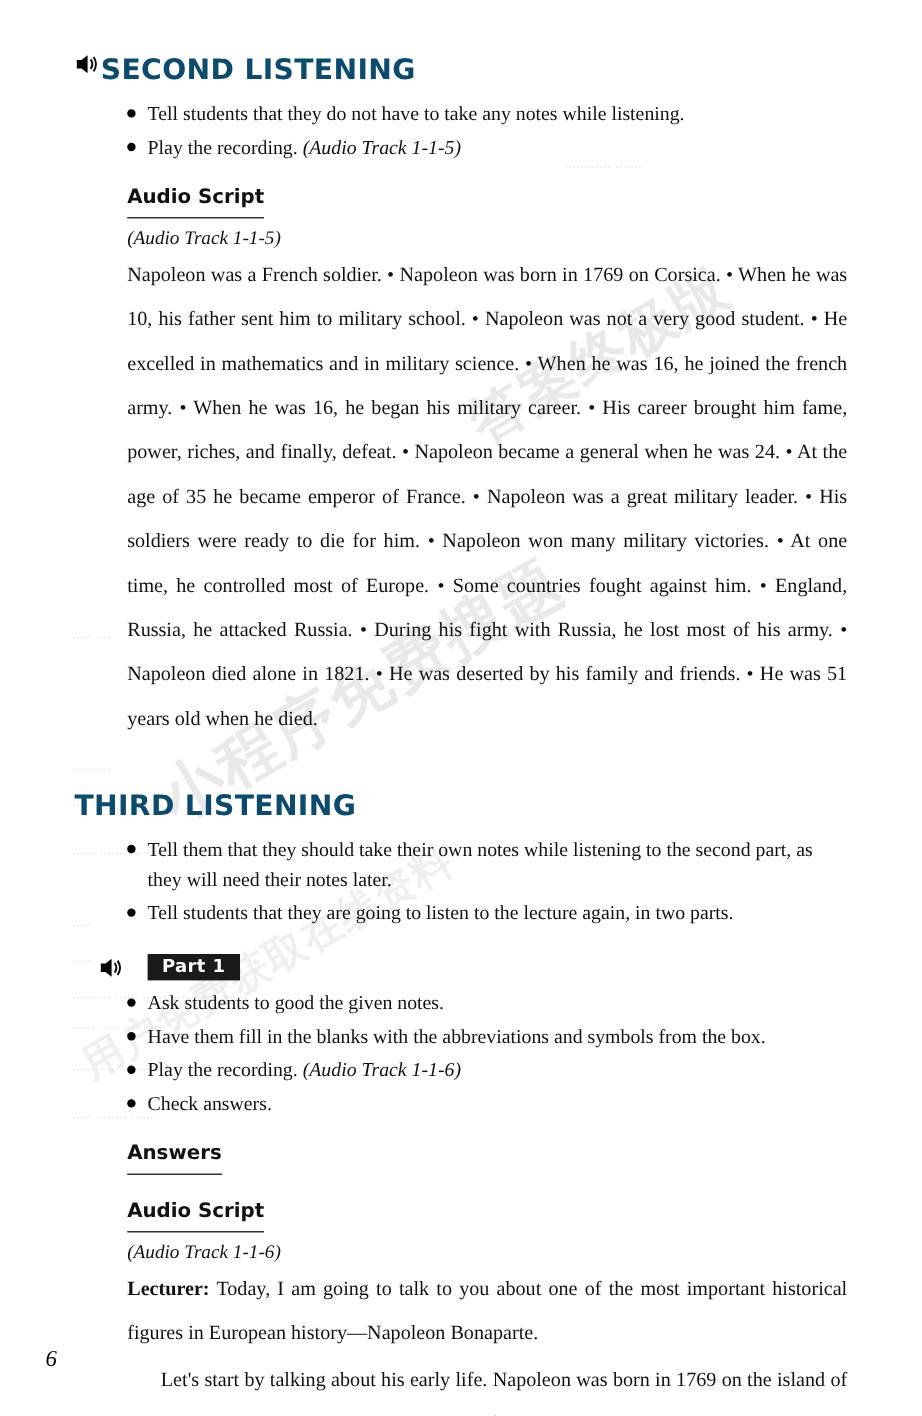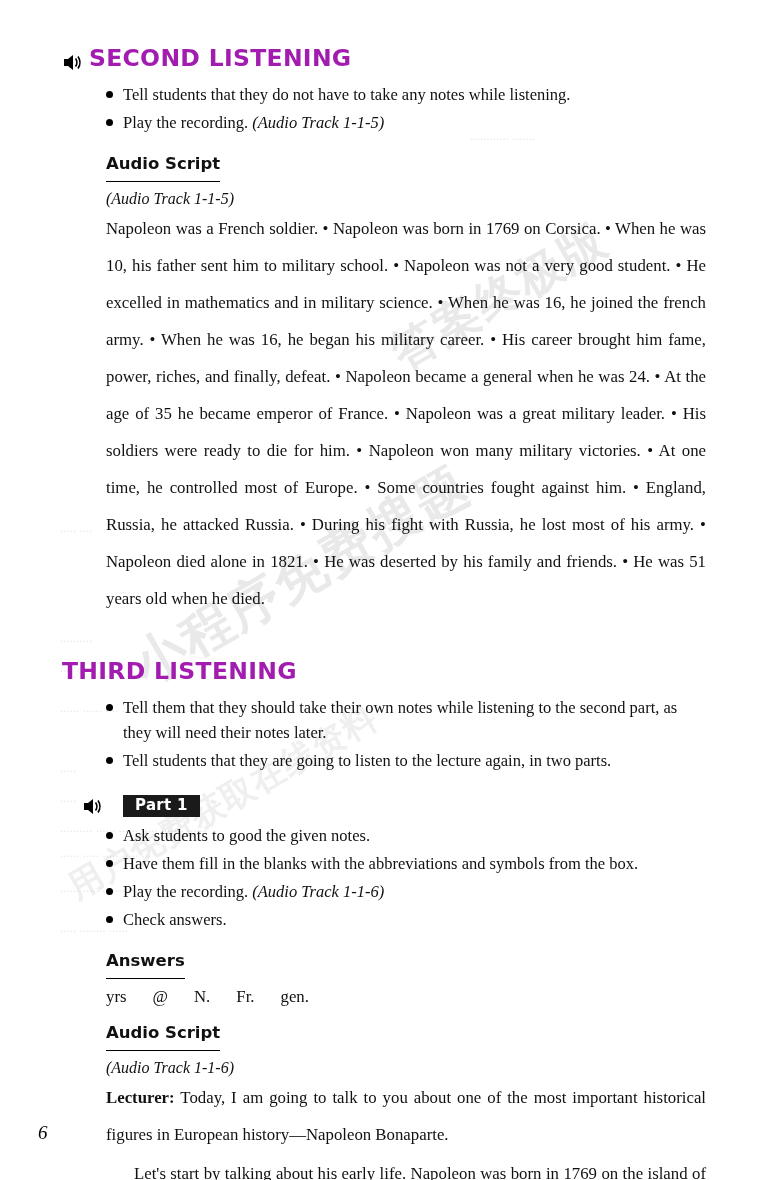--- a/index.html
+++ b/index.html
@@ -74,24 +74,24 @@
     box-sizing: border-box;
     height: 1180px;
   }
 
   h1.section-title {
     font-family: "DejaVu Sans", sans-serif;
     font-size: 23.5px;
     font-weight: bold;
     letter-spacing: 0.3px;
     margin: 0 0 10px 0;
-    color: #a21caf;
+    color: #0c4a6e;
     display: flex;
-    align-items: flex-end;
-    gap: 5px;
+    align-items: flex-start;
+    gap: 0;
   }
   .spk {
     display: inline-block;
     width: 22px;
     height: 19px;
     flex: 0 0 auto;
     position: relative;
   }
   .spk svg { display: block; }
 
@@ -253,23 +253,20 @@
   <ul class="bullets">
     <li><span>Ask students to good the given notes.</span></li>
     <li><span>Have them fill in the blanks with the abbreviations and symbols from the box.</span></li>
     <li><span>Play the recording.</span> <em>(Audio Track 1-1-6)</em></li>
     <li><span>Check answers.</span></li>
   </ul>
 
   <div class="subhead-wrap">
     <h2 class="sub-head">Answers</h2>
   </div>
-  <div class="answers-row">
-    <span>yrs</span><span class="ans-gap"></span><span>@</span><span class="ans-gap"></span><span>N.</span><span class="ans-gap"></span><span>Fr.</span><span class="ans-gap"></span><span>gen.</span>
-  </div>
 
   <div class="subhead-wrap">
     <h2 class="sub-head">Audio Script</h2>
   </div>
   <div class="track-ital">(Audio Track 1-1-6)</div>
 
   <p class="body-text"><span class="lecturer-label">Lecturer:</span><span> Today, I am going to talk to you about one of the most important historical figures in European history—Napoleon Bonaparte.</span></p>
   <p class="body-text indent">Let's start by talking about his early life. Napoleon was born in 1769 on the island of Corsica. When he was only 10 years old, his father sent him to military school in</p>
 
 </div>

